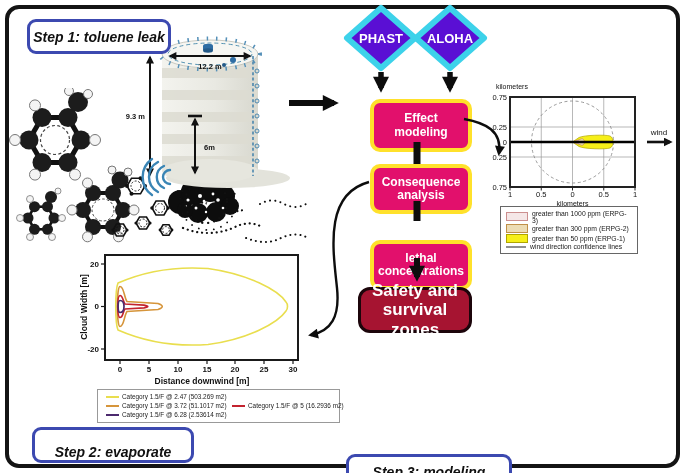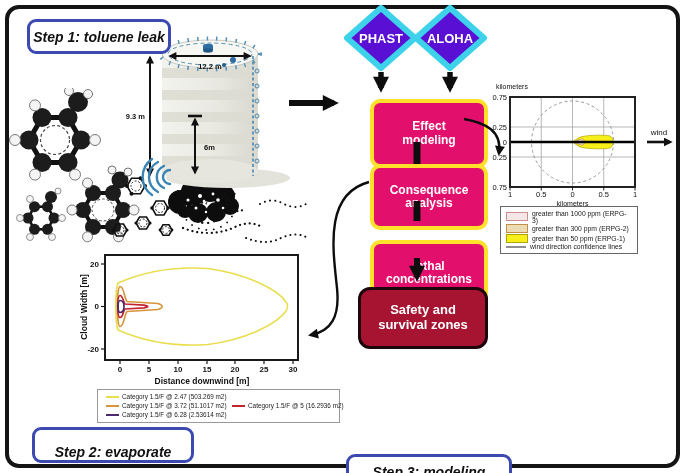--- a/index.html
+++ b/index.html
@@ -4,22 +4,22 @@
 <style>
   html,body{margin:0;padding:0;background:#fff;}
   .canvas{position:relative;width:685px;height:473px;background:#fff;
     font-family:"Liberation Sans",sans-serif;overflow:hidden;}
   .frame{position:absolute;inset:5px;border:4px solid #141414;border-radius:14px;z-index:0;}
   .step{position:absolute;background:#fff;border:3px solid #3c49b0;border-radius:9px;
     font-style:italic;font-weight:bold;font-size:14px;color:#101010;
     display:flex;align-items:center;justify-content:center;z-index:6;box-shadow:0 0 0 1px #fff inset;}
   .flowbox{position:absolute;border:4px solid #ffe12b;border-radius:10px;background:#e2106c;
     display:flex;align-items:center;justify-content:center;text-align:center;
-    color:#fff;font-weight:bold;font-size:12px;line-height:1.12;z-index:4;padding:12px;}
-  .safety{border:3px solid #1c050b;border-radius:12px;font-size:13px;}
+    color:#fff;font-weight:bold;font-size:12px;line-height:1.12;z-index:4;padding:4px;}
+  .safety{border:3px solid #1c050b;border-radius:12px;font-size:17px;}
   .lay{position:absolute;}
   svg text{font-family:"Liberation Sans",sans-serif;}
   .legendbox{position:absolute;background:#fff;border:1px solid #666;z-index:3;
     display:flex;flex-direction:column;justify-content:space-evenly;padding:2px 5px;}
   .lrow{display:flex;align-items:center;gap:4px;color:#1a1a1a;}
   .sw{display:inline-block;width:20px;height:7px;border:1px solid #888;flex:0 0 auto;}
   .swline{display:inline-block;width:20px;height:2px;background:#8f8f8f;flex:0 0 auto;}
   .legend2{position:absolute;background:#fff;border:1px solid #999;z-index:3;font-size:6.4px;color:#222;}
   .l2row{position:absolute;display:flex;align-items:center;gap:3px;white-space:nowrap;}
   .sw2{display:inline-block;width:13px;height:2px;flex:0 0 auto;}

